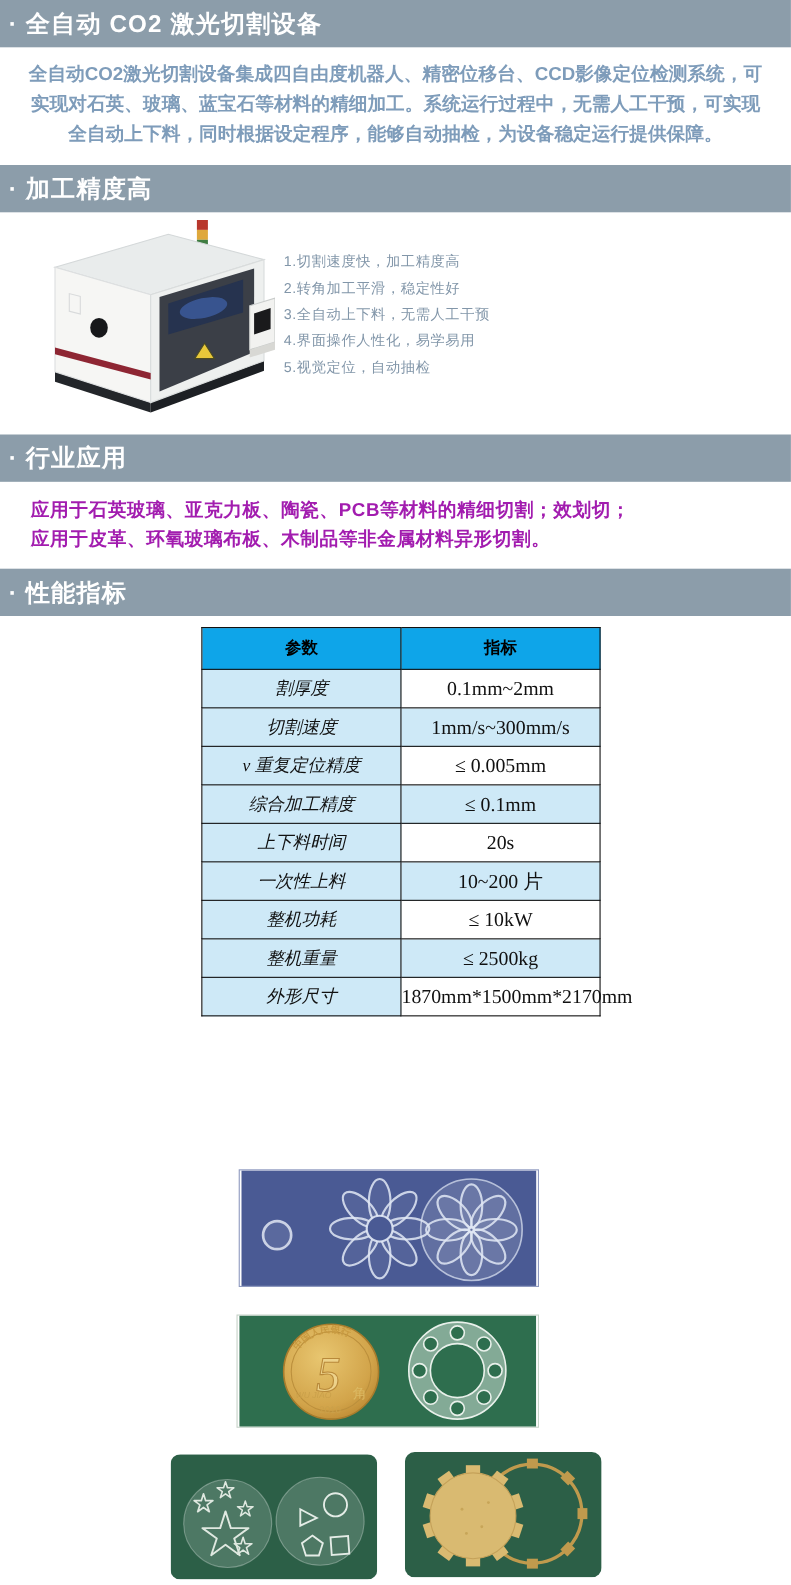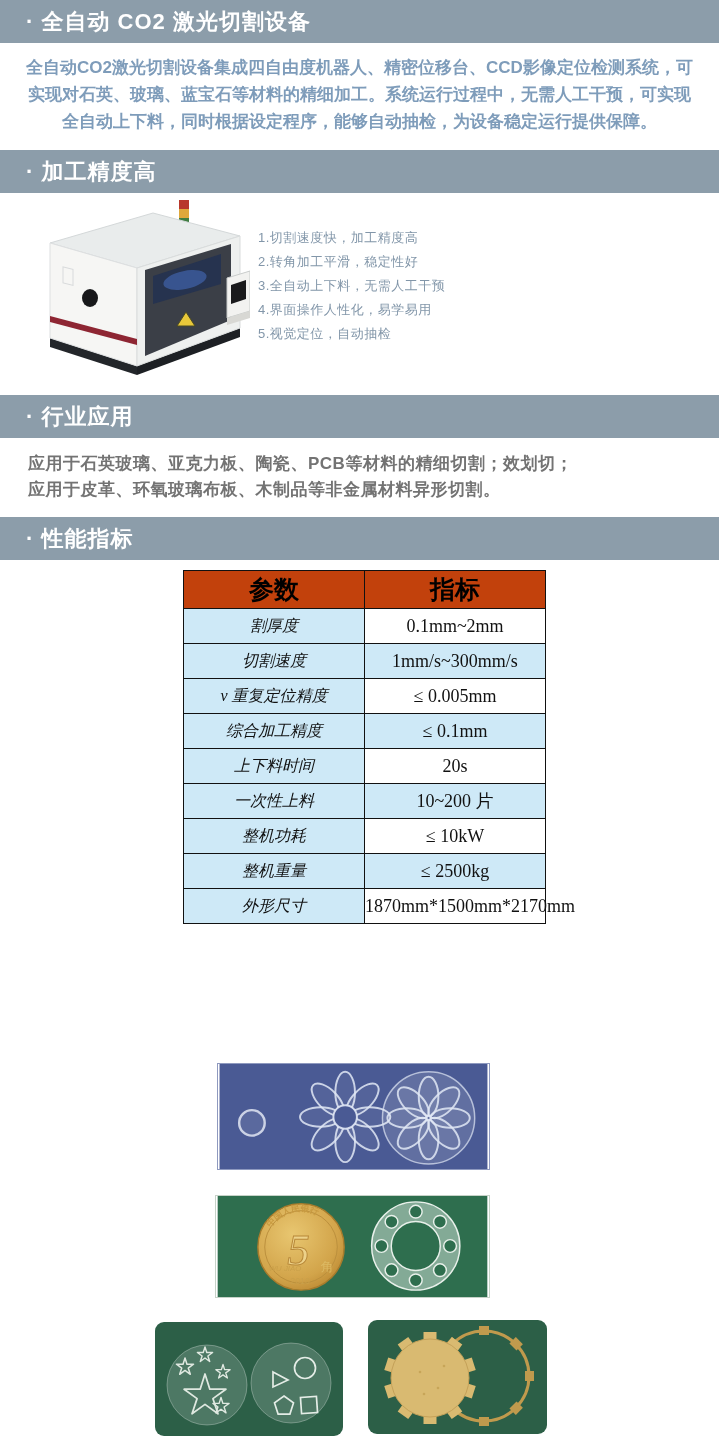--- a/index.html
+++ b/index.html
@@ -1,43 +1,43 @@
 <!DOCTYPE html>
 <html><head>
 <meta charset="utf-8">
 <style>
   * { margin:0; padding:0; box-sizing:border-box; }
   html,body { background:#ffffff; }
   body { font-family:"Liberation Sans","DejaVu Sans",sans-serif; }
   .page { position:relative; width:719px; height:1441px; background:#ffffff; overflow:hidden; margin:0 auto; }
 
-  .bar { position:absolute; left:0; right:0; height:43px; background:#8c9daa; display:flex; align-items:center; padding-left:26px; }
+  .bar { position:absolute; left:0; right:0; height:43px; background:#8c9daa; display:flex; align-items:center; padding-left:8px; }
   .bar .bar-title { color:#ffffff; font-weight:bold; font-size:22px; letter-spacing:1px; }
   #bar-main { top:0; }
   #bar-features { top:150px; }
   #bar-apps { top:395px; }
   #bar-specs { top:517px; }
   #bar-cases { top:1007px; }
 
   .intro { position:absolute; top:54px; left:18px; right:18px; text-align:center;
            color:#7e9cba; font-size:17px; line-height:27px; font-weight:bold; }
 
   .machine-wrap { position:absolute; top:198px; left:35px; width:215px; height:178px; }
 
   .features-list { position:absolute; top:226px; left:258px; color:#8296a9; font-size:13px;
                    line-height:24px; font-weight:normal; letter-spacing:0.5px; }
 
-  .apps-text { position:absolute; top:451px; left:28px; right:20px; color:#737373;
+  .apps-text { position:absolute; top:451px; left:28px; right:20px; color:#a21caf;
                font-size:17px; line-height:26px; font-weight:bold; letter-spacing:0.5px; }
 
   table.spec-table { position:absolute; top:570px; left:183px; width:363px;
                      border-collapse:collapse; table-layout:fixed; }
   .spec-table th, .spec-table td { border:1.6px solid #111111; text-align:center; vertical-align:middle; }
-  .spec-table th { height:38px; background:#c2410c; color:#000;
-                   font-family:"Liberation Sans","DejaVu Sans",sans-serif; font-size:25px; font-weight:bold; }
+  .spec-table th { height:38px; background:#0ea5e9; color:#000;
+                   font-family:"Liberation Sans","DejaVu Sans",sans-serif; font-size:15px; font-weight:bold; }
   .spec-table td { height:35px; }
   .spec-table td.param { width:131px; background:#cee9f7; color:#111;
                          font-family:"Liberation Serif","DejaVu Serif",serif; font-style:italic; font-size:16px; }
   .spec-table td.val { width:232px; background:#ffffff; color:#111;
                        font-family:"Liberation Serif","DejaVu Serif",serif; font-size:18px; }
   .spec-table tbody tr:nth-child(even) td.val { background:#cee9f7; }
 
   .case-img { position:absolute; display:block; }
   #case1 { top:1063px; left:217px; width:273px; height:107px; border:1px solid #8e99bf; }
   #case2 { top:1195px; left:215px; width:275px; height:103px; border:1px solid #c6d2c8; }

